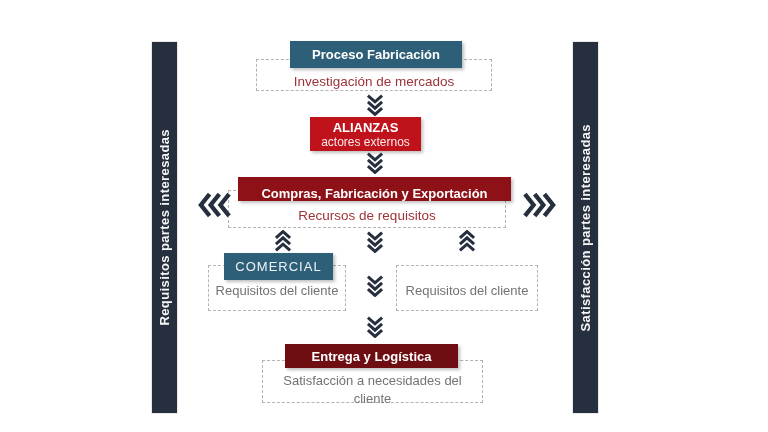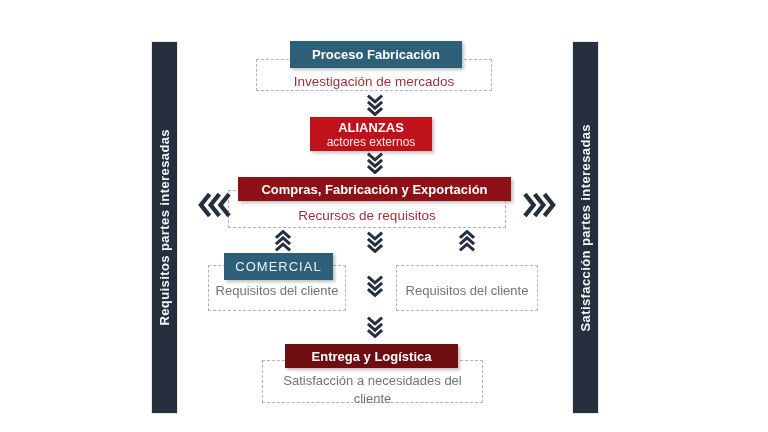--- a/index.html
+++ b/index.html
@@ -33,21 +33,21 @@
   .hdr{
     display:flex;flex-direction:column;align-items:center;justify-content:center;
     color:#ffffff;text-align:center;
     z-index:2;
     box-shadow:2px 2px 3px rgba(0,0,0,0.25);
   }
   .hdr .t{font-weight:bold;font-size:13px;line-height:15px;}
   .hdr .s{font-weight:normal;font-size:12px;line-height:14px;color:#fbeaea;}
   .teal{background:#2e5f78;}
   .red{background:#c0121a;}
-  .darkred{background:#8e1117;}
+  .darkred{background:#8e1117;justify-content:flex-end;}
   .maroon{background:#6e0e12;}
   .caps{font-weight:normal;letter-spacing:1px;font-size:13px;color:#eef2f4;}
 
   
   .dashed{
     border:1.6px dashed #b3b3b3;
     background:#ffffff;
     z-index:1;
     text-align:center;
   }
@@ -76,21 +76,21 @@
   </div>
 
   <svg class="abs chev" style="left:366px;top:94px;" width="18" height="22" viewBox="0 0 22 28">
     <g fill="none" stroke="#262f3e" stroke-width="3.8">
       <path d="M2 2 L11 10 L20 2"></path>
         <path d="M2 10 L11 18 L20 10"></path>
         <path d="M2 18 L11 26 L20 18"></path>
     </g>
   </svg>
 
-  <div class="abs hdr red" style="left:310px;top:117px;width:122px;height:34px;">
+  <div class="abs hdr red" style="left:310px;top:117px;width:111px;height:34px;">
     <span class="t">ALIANZAS</span>
     <span class="s">actores externos</span>
   </div>
 
   <svg class="abs chev" style="left:366px;top:152px;" width="18" height="22" viewBox="0 0 22 28">
     <g fill="none" stroke="#262f3e" stroke-width="3.8">
       <path d="M2 2 L11 10 L20 2"></path>
         <path d="M2 10 L11 18 L20 10"></path>
         <path d="M2 18 L11 26 L20 18"></path>
     </g>

